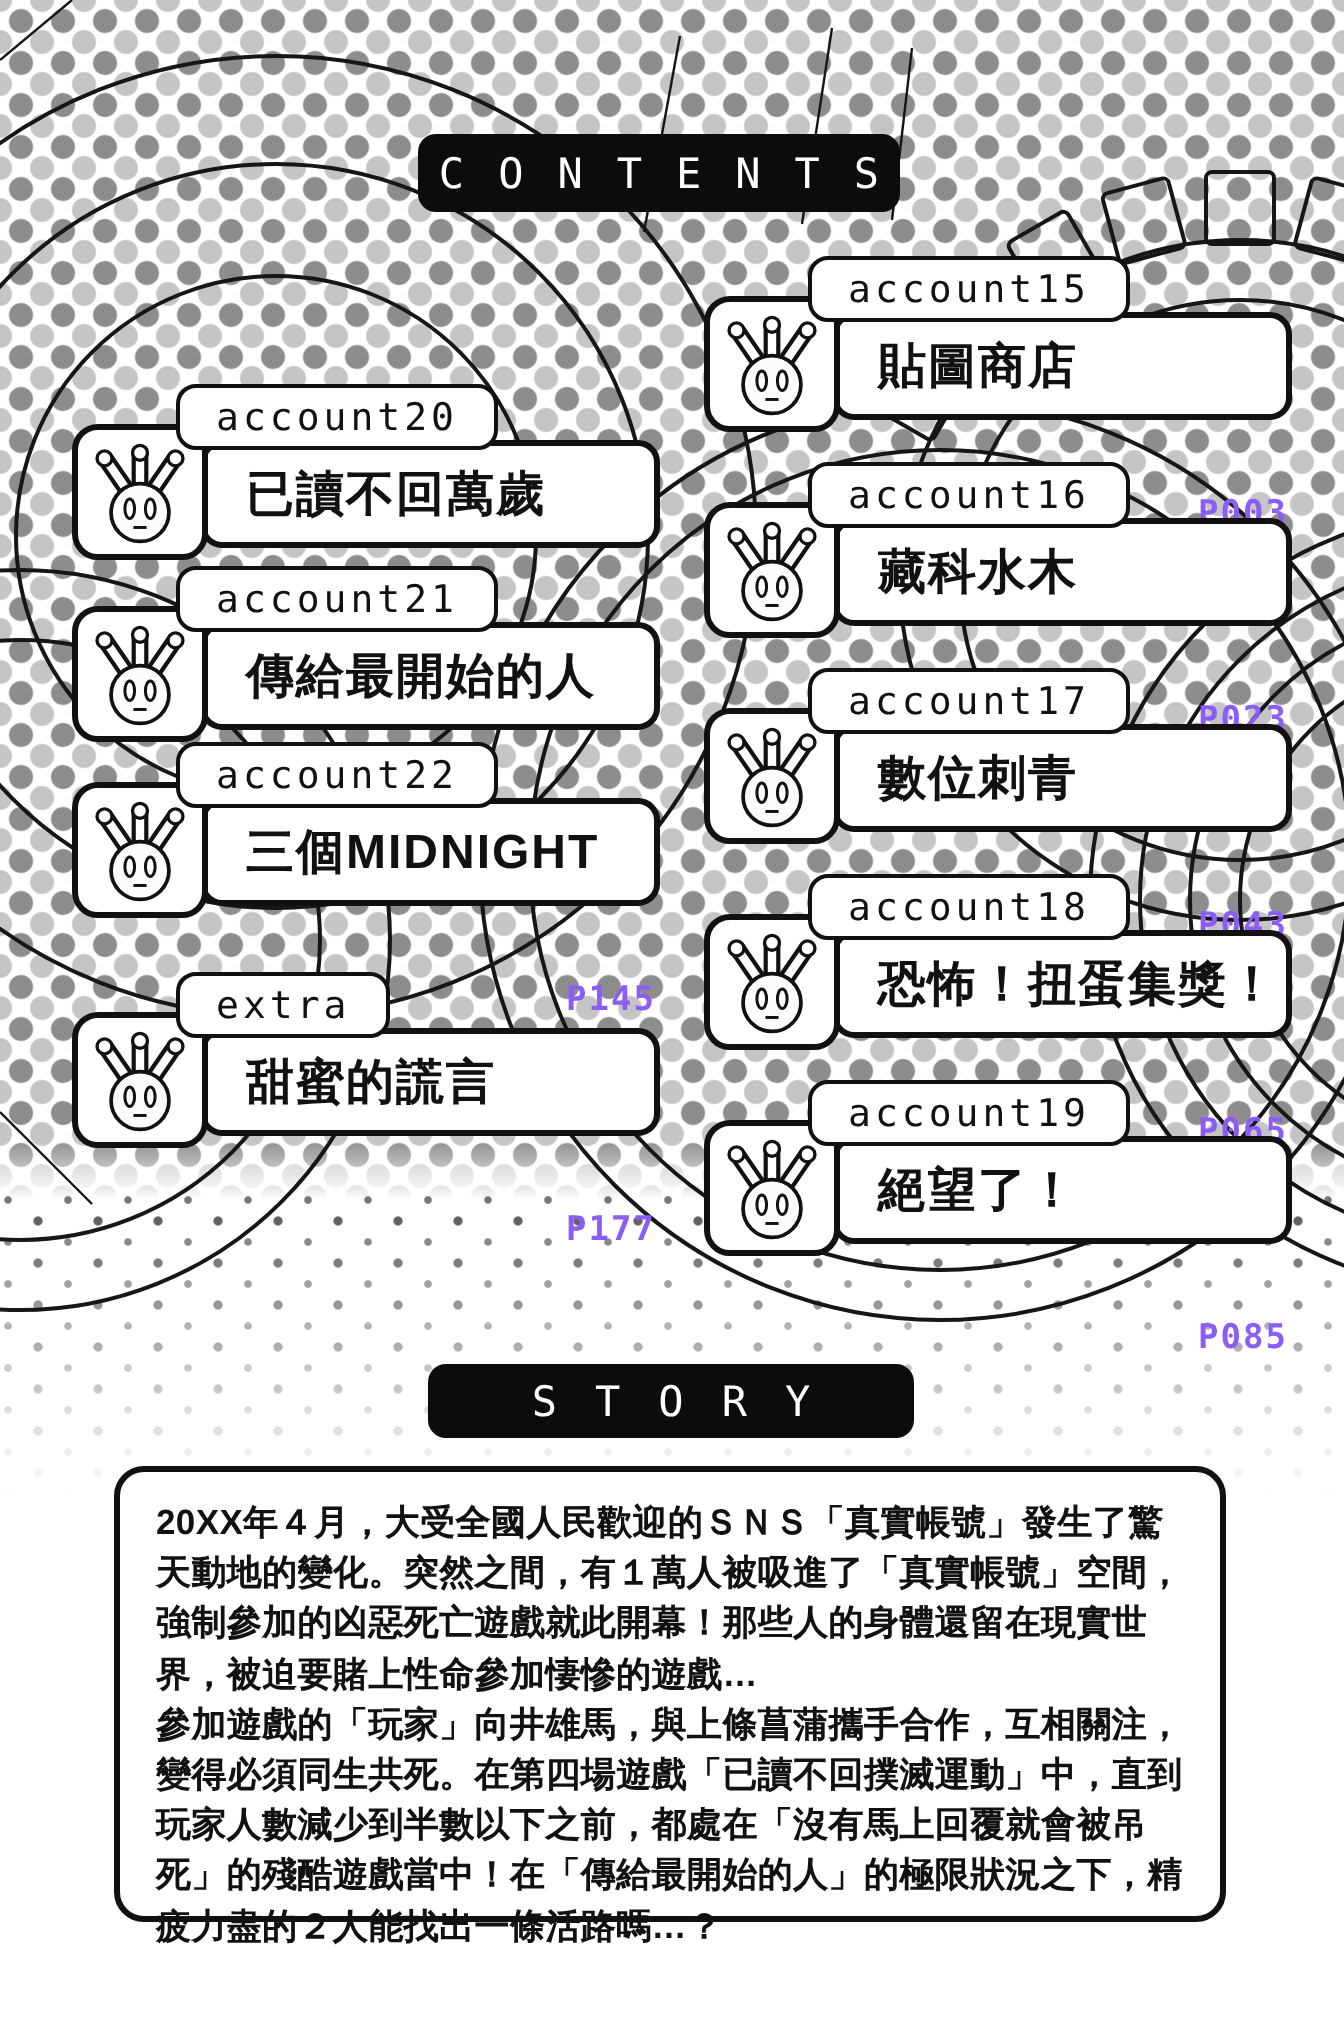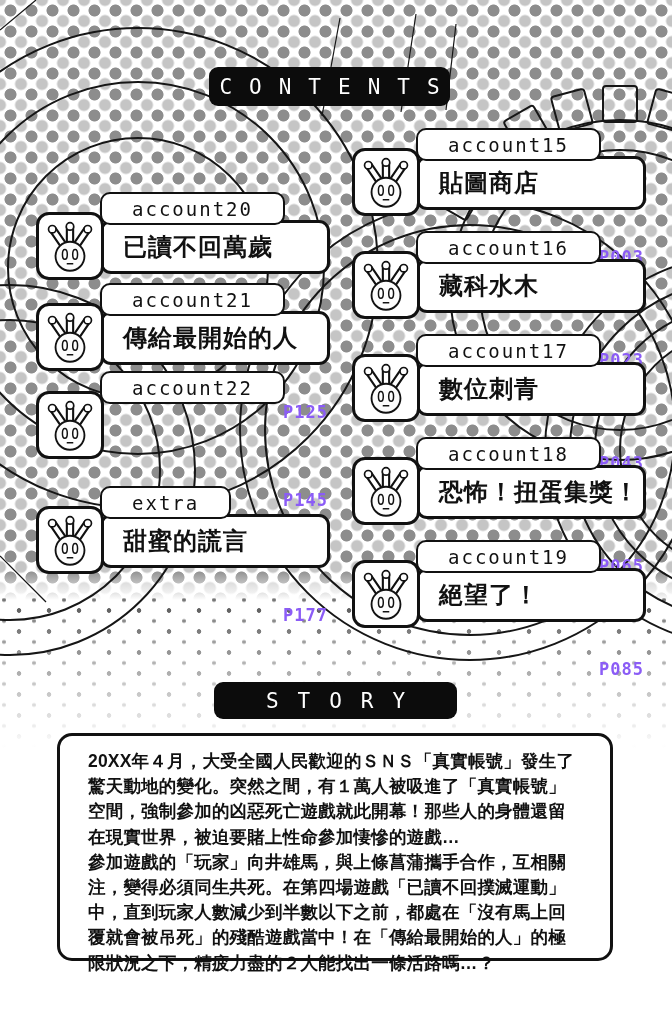--- a/index.html
+++ b/index.html
@@ -32,32 +32,32 @@
     font-family:"DejaVu Sans Mono","Liberation Mono",monospace;font-size:21px;}
   .band-contents{left:209px;top:67px;width:241px;height:39px;letter-spacing:17px;text-indent:17px;}
   .band-story{left:214px;top:682px;width:243px;height:37px;letter-spacing:19px;text-indent:19px;}
 
   
   .entry{position:absolute;width:296px;height:104px;z-index:4;}
   .badge{position:absolute;left:0;top:20px;width:62px;height:62px;background:#fff;
     border:3px solid #111;border-radius:13px;z-index:3;
     display:flex;align-items:center;justify-content:center;}
   .acct-label{position:absolute;left:52px;top:0;background:#fff;border:2.5px solid #111;
-    border-radius:10px;padding:4px 30px 3px;z-index:4;white-space:nowrap;
-    font-family:"DejaVu Sans Mono","Liberation Mono",monospace;font-size:19px;letter-spacing:2px;margin-left:12px;}
+    border-radius:10px;padding:4px 18px 3px;z-index:4;white-space:nowrap;
+    font-family:"DejaVu Sans Mono","Liberation Mono",monospace;font-size:19px;letter-spacing:2px;}
   .titlebox{position:absolute;left:64px;top:28px;right:2px;height:54px;background:#fff;
     border:3px solid #111;border-radius:11px;z-index:2;display:flex;align-items:center;
     padding-left:20px;box-sizing:border-box;font-size:24px;font-weight:700;letter-spacing:1px;}
   .pagenum{position:absolute;right:4px;top:87px;z-index:4;color:#8b5cf6;
     font-family:"DejaVu Sans Mono","Liberation Mono",monospace;font-weight:700;font-size:17px;letter-spacing:1px;margin-top:32px;}
 
   
   .storybox{position:absolute;left:57px;top:733px;width:556px;height:228px;z-index:5;
     background:#fff;border:3px solid #111;border-radius:15px;box-sizing:border-box;
-    padding:13px 28px;font-size:17.5px;line-height:1.44;font-weight:600;letter-spacing:.2px;}
+    padding:13px 18px;font-size:17.5px;line-height:1.44;font-weight:600;letter-spacing:.2px;}
   .storybox p{margin:0;}
 </style>
 </head>
 <body>
 
 <div class="page">
 
   <div class="halftone"></div>
   <div class="halftone-small"></div>
 
@@ -297,20 +297,21 @@
         <circle cx="30" cy="9" r="4" fill="#fff" stroke="#111" stroke-width="1.8"></circle>
           <circle cx="11" cy="12" r="4" fill="#fff" stroke="#111" stroke-width="1.8"></circle>
           <circle cx="49" cy="12" r="4" fill="#fff" stroke="#111" stroke-width="1.8"></circle>
         <circle cx="30" cy="41" r="15.5" fill="#fcfcfc" stroke="#111" stroke-width="2"></circle>
         <ellipse cx="24.5" cy="39" rx="2.6" ry="5.2" fill="#fff" stroke="#111" stroke-width="1.6"></ellipse>
         <ellipse cx="35.5" cy="39" rx="2.6" ry="5.2" fill="#fff" stroke="#111" stroke-width="1.6"></ellipse>
         <line x1="26.5" y1="49" x2="33.5" y2="49" stroke="#111" stroke-width="1.6"></line>
       </svg>
     </div>
     <div class="acct-label">account22</div>
+    <div class="titlebox">三個MIDNIGHT</div>
     <div class="pagenum">P145</div>
   </div>
 
   <div class="entry" style="left:36px;top:486px;">
     <div class="badge">
       <svg width="56" height="56" viewBox="0 0 60 60">
         <g stroke-linecap="round">
             <path d="M30,27 L30,10" stroke="#111" stroke-width="9"></path>
             <path d="M23,29 L12,13" stroke="#111" stroke-width="9"></path>
             <path d="M37,29 L48,13" stroke="#111" stroke-width="9"></path>

